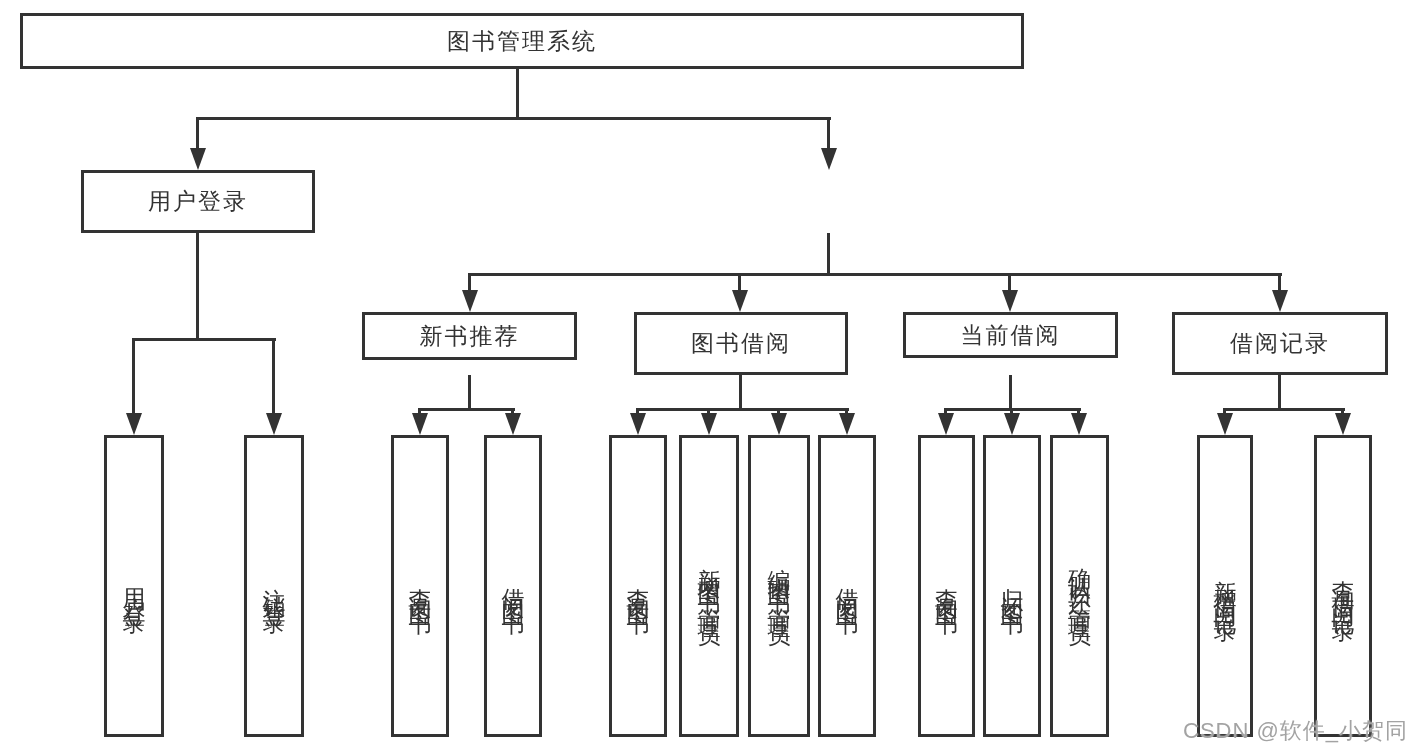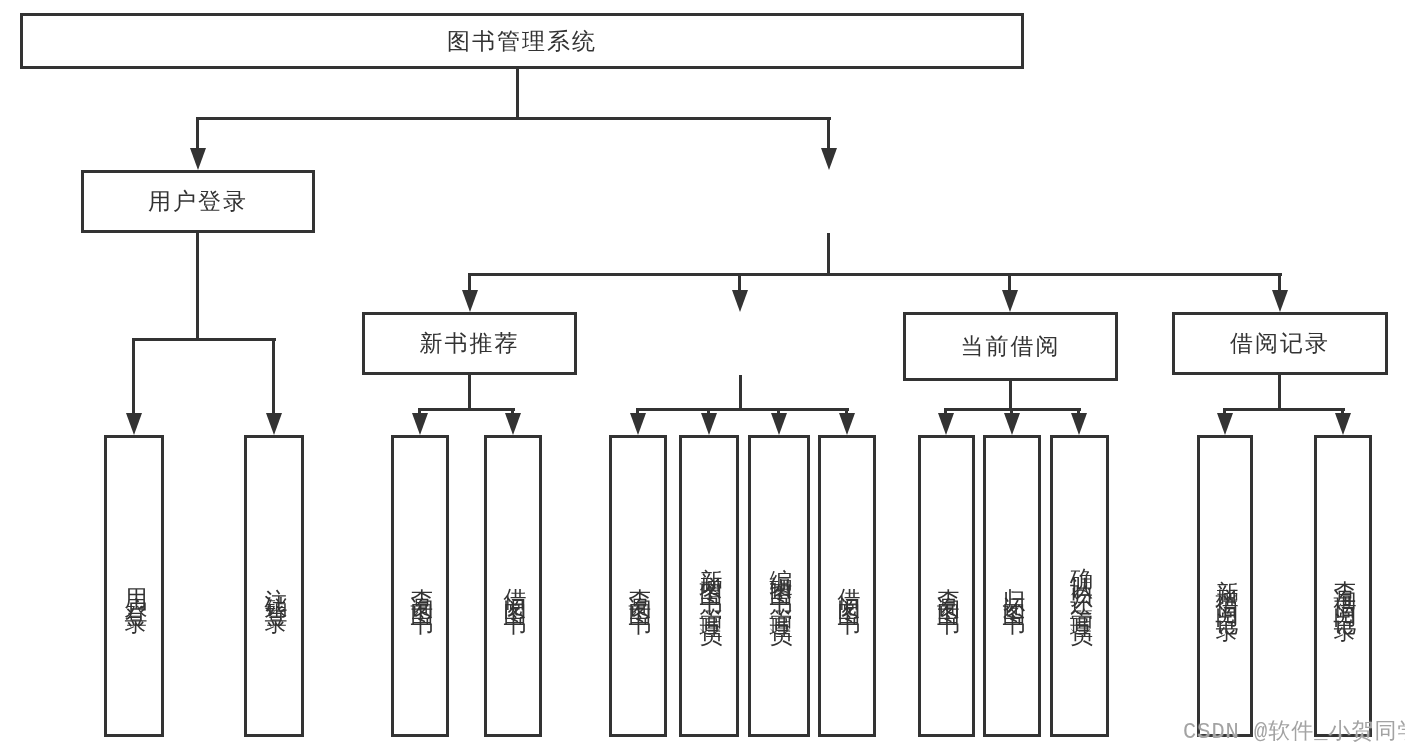--- a/index.html
+++ b/index.html
@@ -6,21 +6,21 @@
     --ink: #333333;
     --text: #333333;
     --bg: #ffffff;
   }
   html, body { margin: 0; padding: 0; background: var(--bg); }
   .stage {
     position: relative;
     width: 1405px;
     height: 747px;
     background: var(--bg);
-    font-family: Liberation Mono, monospace;
+    font-family: Liberation Sans, sans-serif;
     overflow: hidden;
   }
   
   .vl { position: absolute; width: 3px; background: var(--ink); }
   .hl { position: absolute; height: 3px; background: var(--ink); }
   .ar {
     position: absolute; width: 0; height: 0;
     border-left: 8px solid transparent;
     border-right: 8px solid transparent;
     border-top: 22px solid var(--ink);
@@ -123,24 +123,27 @@
   <div class="ar" style="left:1335px;top:413px"></div>
 
   <div class="box h" style="left:20px;top:13px;width:1004px;height:56px">
     <span>图书管理系统</span>
   </div>
 
   <div class="box h" style="left:81px;top:170px;width:234px;height:63px">
     <span>用户登录</span>
   </div>
 
-  <div class="box h" style="left:362px;top:312px;width:215px;height:63px">
+  <div class="box h" style="left:362px;top:312px;width:215px;height:48px">
     <span>新书推荐</span>
   </div>
-  <div class="box h" style="left:903px;top:312px;width:215px;height:69px">
+  <div class="box h" style="left:634px;top:312px;width:214px;height:63px">
+    <span>图书借阅</span>
+  </div>
+  <div class="box h" style="left:903px;top:312px;width:215px;height:46px">
     <span>当前借阅</span>
   </div>
   <div class="box h" style="left:1172px;top:312px;width:216px;height:63px">
     <span>借阅记录</span>
   </div>
 
   <div class="box v" style="left:104px;top:435px;width:60px;height:302px">
     <span>用户登录</span>
   </div>
   <div class="box v" style="left:244px;top:435px;width:60px;height:302px">

